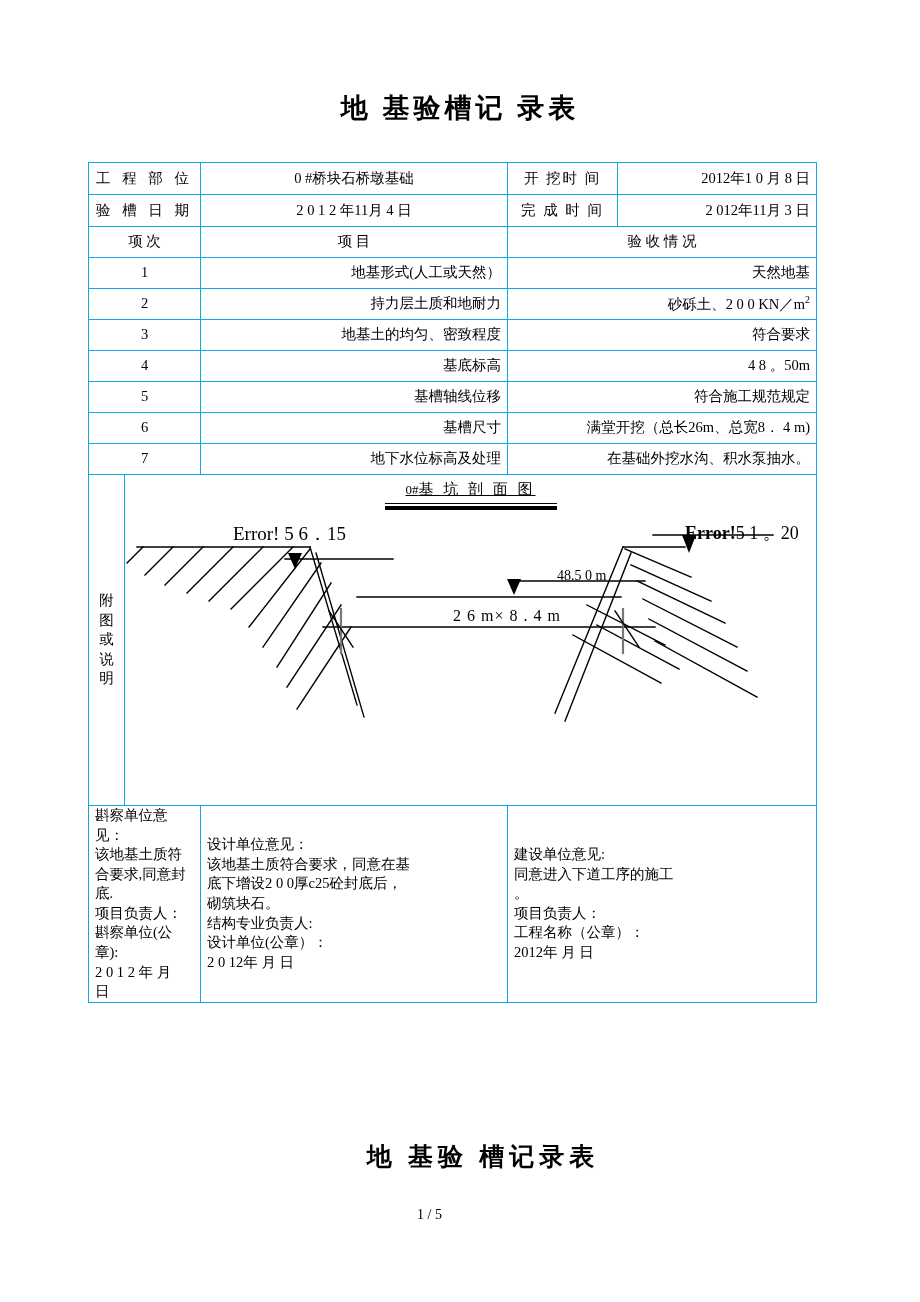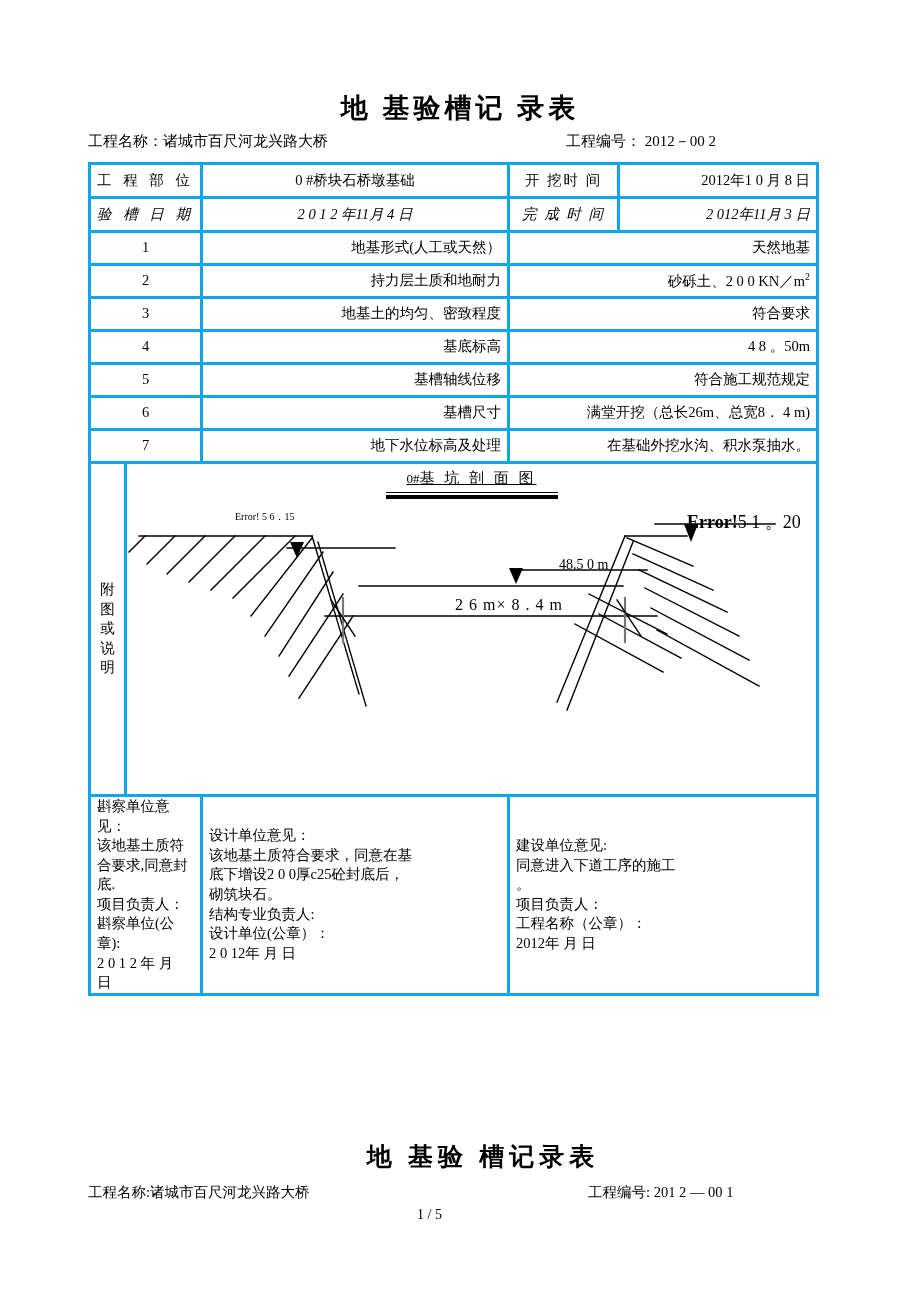--- a/index.html
+++ b/index.html
@@ -34,54 +34,54 @@
   .hdr-no{position:absolute;left:478px;top:0;white-space:nowrap;}
 
   
   .tbl{
     position:absolute;left:88px;top:162px;
     width:728px;
     border-collapse:collapse;
     table-layout:fixed;
   }
   .tbl td{
-    border:3px solid #0ea5e9;
+    border:1px solid #0ea5e9;
     font-size:14.5px;
     padding:0 6px;
     vertical-align:middle;
     line-height:1.35;
   }
   .c-center{text-align:center;}
   .c-left{text-align:right;}
   .sp-wide{letter-spacing:4px;}
   .sp-mid{letter-spacing:2px;}
 
   td.r1{height:31px;}
-  td.r2{height:31px;font-style:italic;}
+  td.r2{height:31px;}
   td.rh{height:30px;}
   td.rd{height:30px;}
 
   
   .diagcell{height:330px;padding:0;position:relative;vertical-align:top;}
   .sidelabel{
     width:36px;text-align:center;vertical-align:middle;
     font-size:15px;line-height:1.5;padding:0;
   }
   .sidelabel span{display:block;}
   .diagwrap{position:absolute;left:0;top:0;width:100%;height:100%;}
   .diagtitle{
     position:absolute;left:0;top:4px;width:100%;text-align:center;
     font-size:15px;letter-spacing:3px;text-decoration:underline;
   }
   .diagtitle .tnum{letter-spacing:0;font-size:13px;}
   .ruleA{position:absolute;left:50%;transform:translateX(-50%);top:28px;width:172px;height:1px;background:#000;}
   .ruleB{position:absolute;left:50%;transform:translateX(-50%);top:31px;width:172px;height:4px;background:#000;}
   .diagsvg{position:absolute;left:0;top:0;}
 
-  .lbl{position:absolute;font-size:10px;white-space:nowrap;}
+  .lbl{position:absolute;font-size:19px;white-space:nowrap;}
   .lbl b{font-weight:bold;}
   .lbl-elevL{left:108px;top:46px;}
   .lbl-elevR{left:560px;top:46px;font-size:18px;}
   .lbl-dim1{left:432px;top:92px;font-size:14px;}
   .lbl-dim2{left:328px;top:130px;font-size:16px;letter-spacing:1px;}
 
   
   .opcell{
     vertical-align:top;padding:6px 8px 0 8px;height:150px;
     font-size:15px;line-height:1.55;
@@ -109,24 +109,20 @@
   }
   sup{font-size:0.68em;vertical-align:super;}
 </style>
 </head>
 <body>
 
 <div class="page">
 
   <div class="doc-title">地  基验槽记  录表</div>
 
-  <div class="hdr-line">
-    <span class="hdr-name">工程名称：诸城市百尺河龙兴路大桥</span>
-    <span class="hdr-no">工程编号：  2012－00 2</span>
-  </div>
 
   <table class="tbl">
     <colgroup>
       <col style="width:36px">
       <col style="width:76px">
       <col style="width:307px">
       <col style="width:110px">
       <col style="width:199px">
     </colgroup>
     <tbody>
@@ -138,20 +134,25 @@
         <td class="r1 c-left">2012年1 0 月 8 日</td>
       </tr>
 
       <tr>
         <td class="r2 c-center sp-wide" colspan="2">验 槽  日   期</td>
         <td class="r2 c-center">2 0 1 2 年11月 4 日</td>
         <td class="r2 c-center sp-mid">完 成  时   间</td>
         <td class="r2 c-left">2 012年11月 3 日</td>
       </tr>
 
+      <tr>
+        <td class="rh c-center" colspan="2">项 次</td>
+        <td class="rh c-center">项                目</td>
+        <td class="rh c-center" colspan="2">验  收  情    况</td>
+      </tr>
 
       <tr>
         <td class="rd c-center" colspan="2">1</td>
         <td class="rd c-left">地基形式(人工或天然）</td>
         <td class="rd c-left" colspan="2">天然地基</td>
       </tr>
       <tr>
         <td class="rd c-center" colspan="2">2</td>
         <td class="rd c-left">持力层土质和地耐力</td>
         <td class="rd c-left" colspan="2"><span>砂砾土、2 0 0 KN／m</span><sup>2</sup></td>
@@ -286,19 +287,15 @@
           <div>项目负责人：</div>
           <div>工程名称（公章）：</div>
           <div class="ind4">2012年     月      日</div>
         </td>
       </tr>
 
     </tbody>
   </table>
 
   <div class="foot-title">地  基验  槽记录表</div>
-  <div class="foot-line">
-    <span class="foot-name">工程名称:诸城市百尺河龙兴路大桥</span>
-    <span class="foot-no">工程编号: 201 2 — 00 1</span>
-  </div>
   <div class="pageno">1 / 5</div>
 
 </div>
 
 </body></html>

